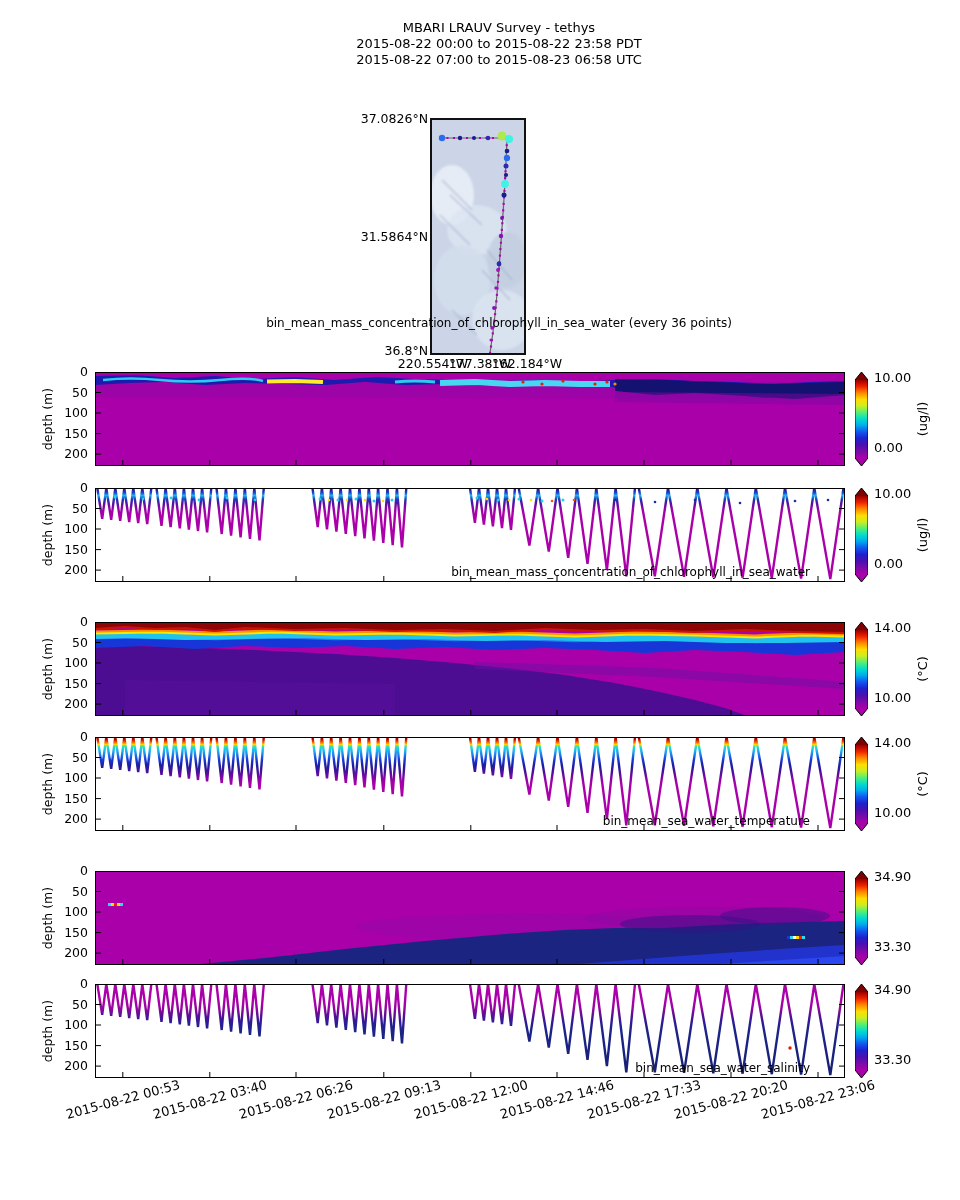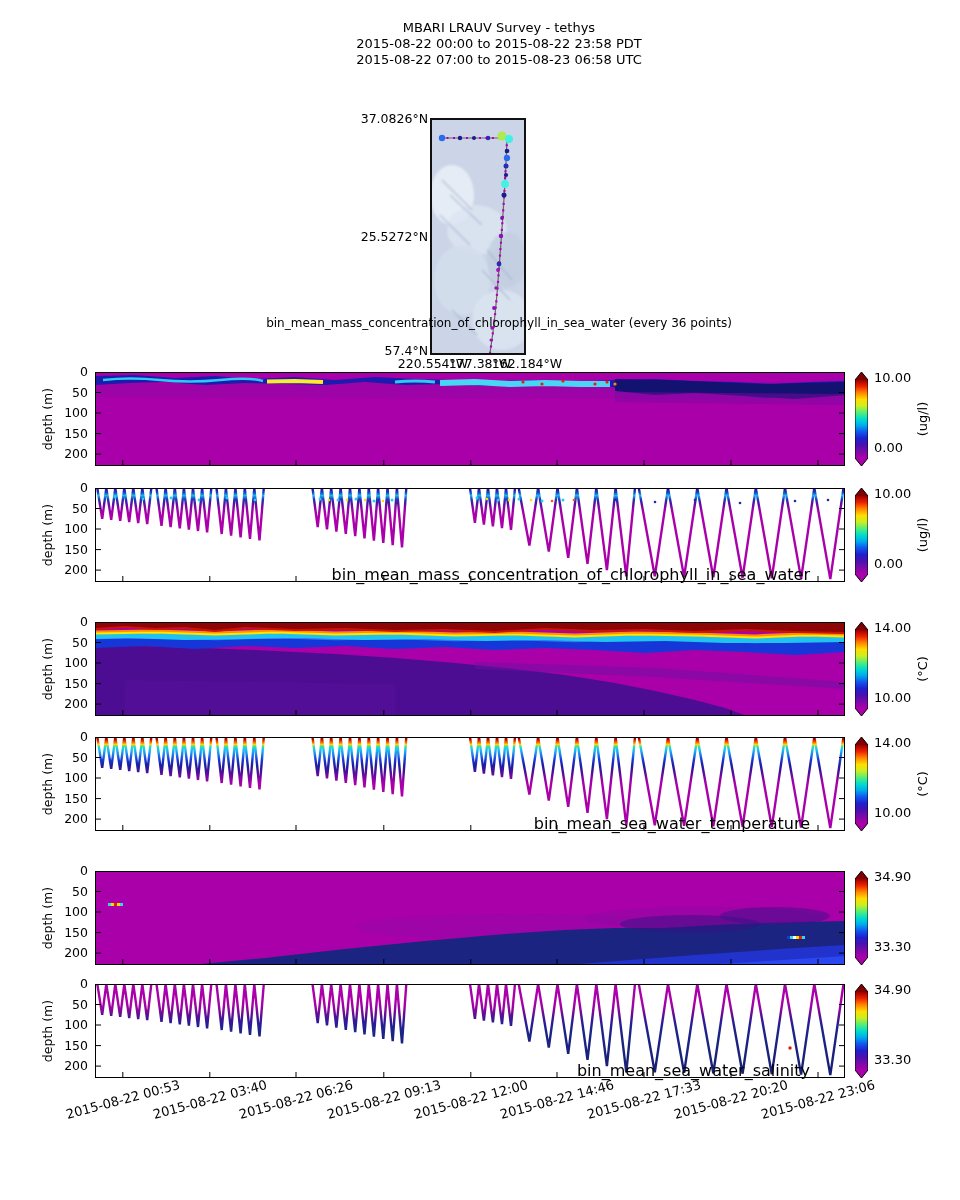--- a/index.html
+++ b/index.html
@@ -20,21 +20,21 @@
   .yticks{position:absolute;left:0;top:0;width:88px;height:94px}
   .ytick{position:absolute;right:0;font-size:12.5px;height:16px;line-height:16px}
   .plot{position:absolute;left:95px;top:0;width:750px;height:94px;background:#fff}
   .plot svg{display:block}
   .cbar{position:absolute;left:855px;top:0;width:13px;height:94px}
   .cmax,.cmin{position:absolute;left:874px;font-size:13px;white-space:nowrap}
   .cmax{top:-2px}
   .cmin{top:68px}
   .cunit{position:absolute;left:922px;top:47px;transform:translate(-50%,-50%) rotate(-90deg);
          font-size:13px;white-space:nowrap}
-  .inlab{position:absolute;right:150px;top:77px;font-size:16px;white-space:nowrap;z-index:3}
+  .inlab{position:absolute;right:150px;top:77px;font-size:12px;white-space:nowrap;z-index:3}
   #xaxis-labels{position:absolute;left:0;top:1092px;width:960px;height:60px}
   .xlab{position:absolute;top:0;transform:translateX(-50%) rotate(-15deg);white-space:nowrap;font-size:13px}
 </style>
 </head>
 <body>
 
 <svg width="0" height="0" style="position:absolute" aria-hidden="true">
   <defs>
     <linearGradient id="gchl" gradientUnits="userSpaceOnUse" x1="0" y1="0" x2="0" y2="94">
       <stop offset="0" stop-color="#5E0D9E"></stop>
@@ -112,22 +112,22 @@
       <circle cx="67" cy="144" r="2.4" fill="#2B2BB0"></circle>
       <circle cx="66" cy="150" r="1.9" fill="#A012B8"></circle>
       <circle cx="64" cy="168" r="1.7" fill="#A012B8"></circle>
       <circle cx="62" cy="188" r="1.9" fill="#8A10B8"></circle>
       <circle cx="60" cy="208" r="1.7" fill="#A012B8"></circle>
       <circle cx="59" cy="220" r="1.5" fill="#A012B8"></circle>
     </g>
   </svg>
 </div>
 <span class="maplabel lat" style="right:532px;top:111px">37.0826°N</span>
-<span class="maplabel lat" style="right:532px;top:229px">25.5272°N</span>
-<span class="maplabel lat" style="right:532px;top:343px">57.4°N</span>
+<span class="maplabel lat" style="right:532px;top:229px">31.5864°N</span>
+<span class="maplabel lat" style="right:532px;top:343px">36.8°N</span>
 <span class="maplabel lon" style="left:433px">220.554°W</span>
 <span class="maplabel lon" style="left:480px">177.38°W</span>
 <span class="maplabel lon" style="left:527px">162.184°W</span>
 
 <div id="chl-title">bin_mean_mass_concentration_of_chlorophyll_in_sea_water (every 36 points)</div>
 
 <div class="panel" style="top:372px">
   <span class="ylab">depth (m)</span>
   <div class="yticks">
       <span class="ytick" style="top: -8px;">0</span>

